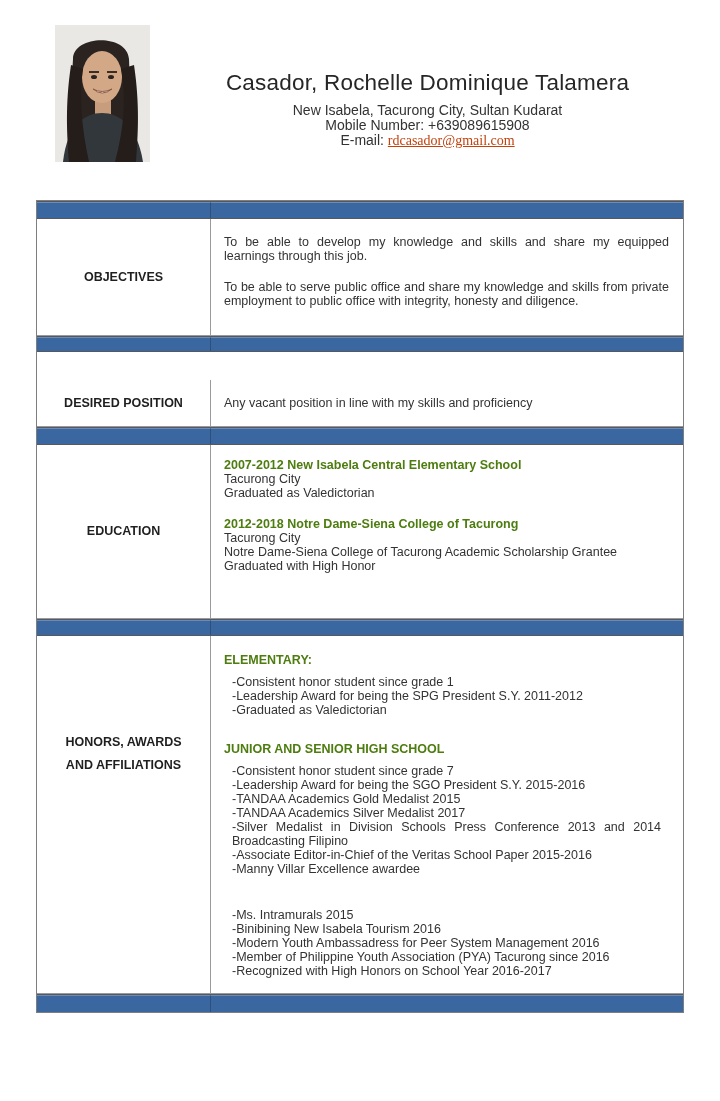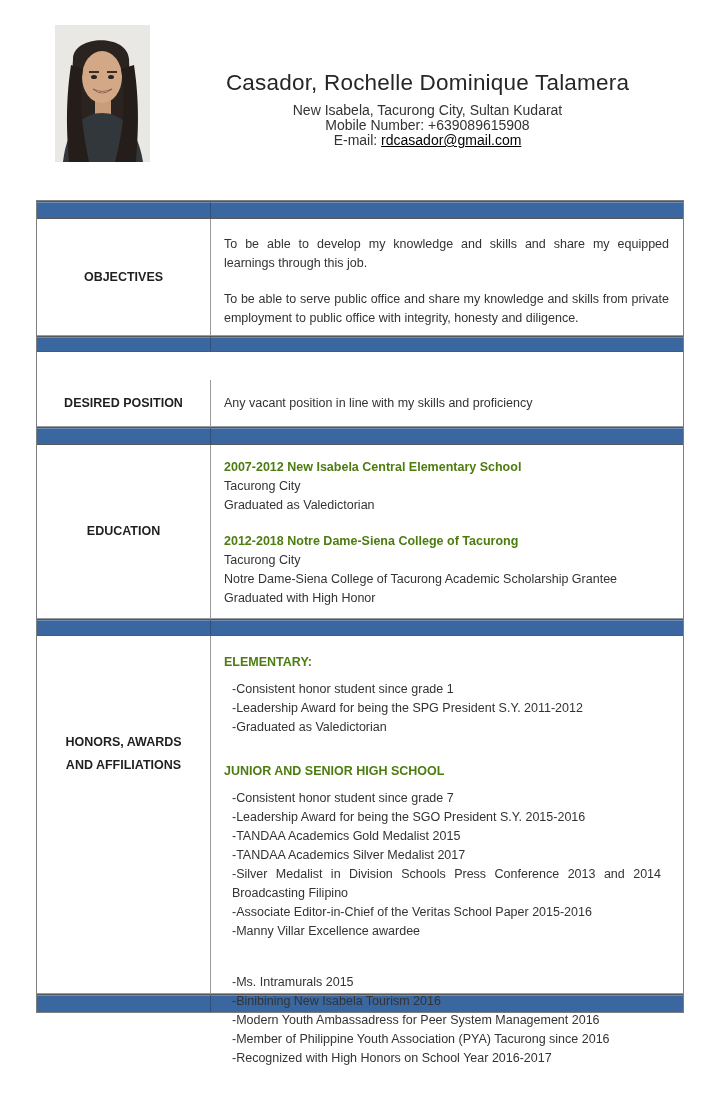--- a/index.html
+++ b/index.html
@@ -21,21 +21,21 @@
   .photo svg { display:block; width:100%; height:100%; }
   .header-text {
     position:absolute; left:165px; top:70px; width:525px;
     text-align:center;
   }
   .applicant-name {
     font-size:22.5px; font-weight:400; margin:0 0 7px 0; color:#262626;
     letter-spacing:0.2px; white-space:nowrap;
   }
   .contact-line { font-size:14px; line-height:15px; color:#333; }
-  .email-link { color:#000000; text-decoration:underline; cursor:pointer; }
+  .email-link { color:#c2410c; text-decoration:underline; cursor:pointer;font-family:Liberation Serif, serif; }
 
   
   .resume-table {
     position:absolute; left:36px; top:200px; width:648px;
     border:1px solid #7e7e7e;
     box-sizing:border-box;
     font-size:12.5px;
   }
   .trow { display:flex; box-sizing:border-box; border-bottom:1px solid #9a9a9a; }
   .trow:last-child { border-bottom:none; }
@@ -49,21 +49,21 @@
     width:174px; box-sizing:border-box;
     border-right:1px solid #9a9a9a;
     display:flex; flex-direction:column; align-items:center; justify-content:center;
     font-weight:bold; color:#1f1f1f; text-align:right;
     line-height:15px;
   }
   .cell-label.top-align { justify-content:flex-start;gap:8px; }
   .cell-content {
     flex:1; box-sizing:border-box;
     padding:0 14px 0 13px;
-    color:#333; line-height:19px;
+    color:#333; line-height:14px;
   }
   .justified { text-align:justify; }
   .bold-line { font-weight:bold; color:#4d7c0f; }
   .spacer-line { height:16.5px; }
   ul.plain { list-style:none; margin:8px; padding:0; }
   ul.plain li { margin:0; padding:0; }
 
   
   .h-bar1 { height:18px; } .h-obj { height:117px; } .h-bar2 { height:16px; }
   .h-des { height:47px;margin-top:28px; }  .h-bar3 { height:18px; } .h-edu { height:174px; }

